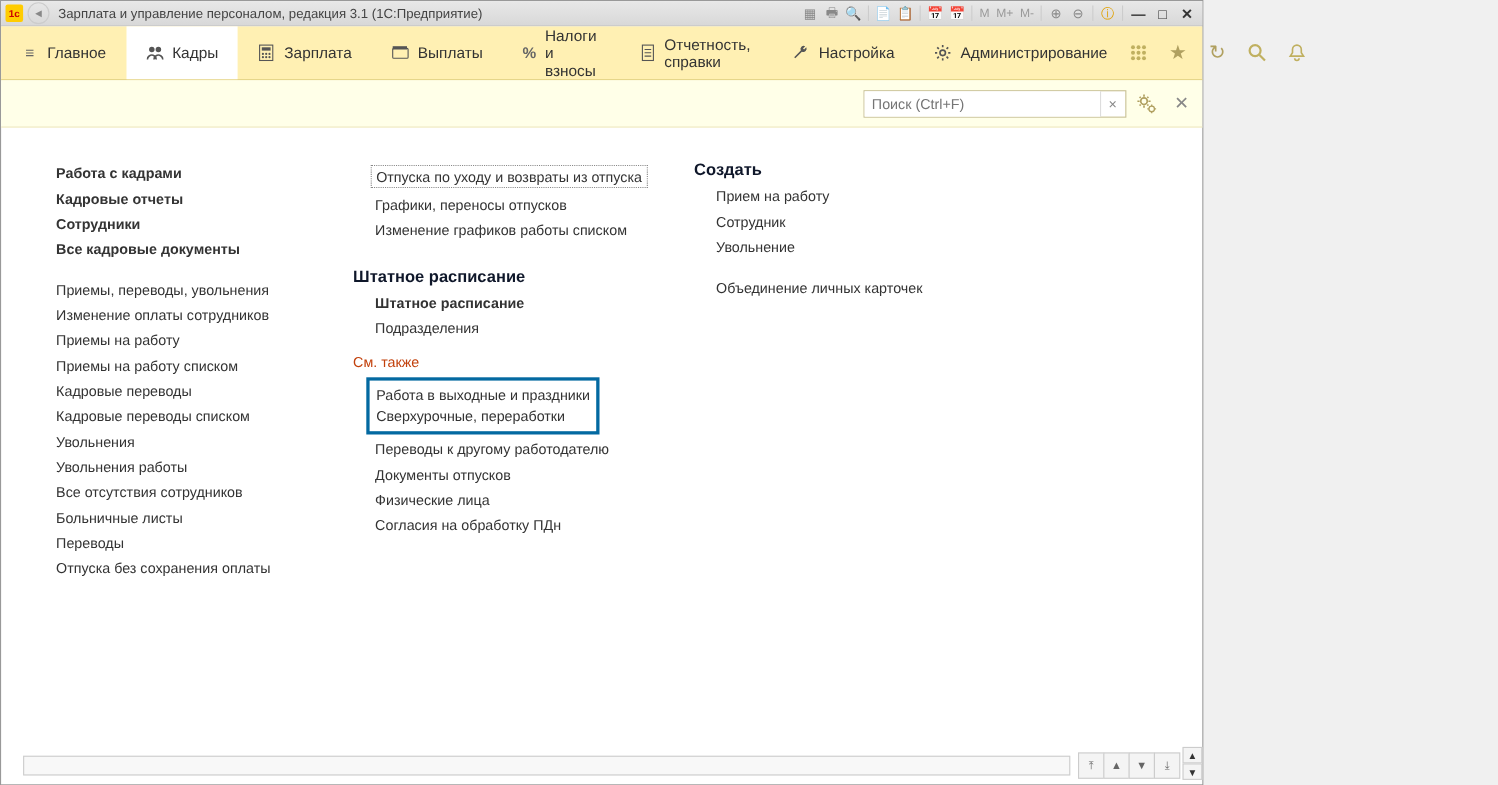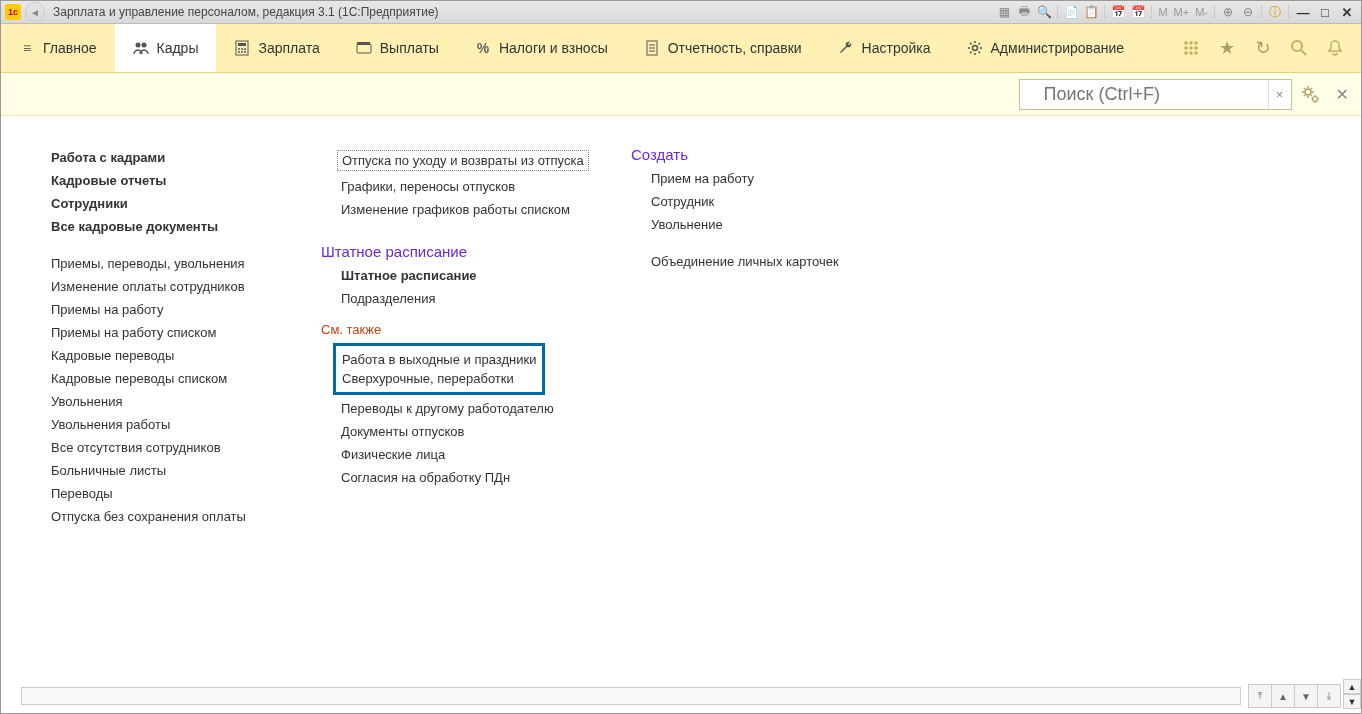--- a/index.html
+++ b/index.html
@@ -1,43 +1,43 @@
 <!DOCTYPE html>
 <html><head>
 <meta charset="utf-8">
 <style>
 html,body{margin:0;padding:0;font-family:Arial,sans-serif;font-size:13px;color:#333;background:#f0f0f0;}
-.window{width:1362px;height:714px;background:#fff;position:relative;border:1px solid #999;box-sizing:border-box;}
+.window{width:1094px;height:714px;background:#fff;position:relative;border:1px solid #999;box-sizing:border-box;}
 .titlebar{height:22px;background:linear-gradient(#e8e8e8,#d8d8d8);display:flex;align-items:center;padding:0 4px;border-bottom:1px solid #bbb;}
 .titlebar .logo{width:16px;height:16px;background:#ffcc00;border-radius:2px;display:flex;align-items:center;justify-content:center;font-size:9px;font-weight:bold;color:#c00;margin-right:4px;}
 .titlebar .back{width:18px;height:18px;border:1px solid #ccc;border-radius:50%;display:flex;align-items:center;justify-content:center;margin-right:8px;color:#888;font-size:10px;}
 .titlebar .title{font-size:12px;color:#444;flex:1;}
 .titlebar .tb-icons{display:flex;gap:2px;align-items:center;}
 .titlebar .tb-icon{width:18px;height:18px;display:flex;align-items:center;justify-content:center;color:#888;font-size:12px;}
 .titlebar .tb-sep{width:1px;height:14px;background:#ccc;margin:0 2px;}
 .titlebar .mtext{font-size:11px;color:#999;padding:0 2px;}
 .titlebar .win-btn{width:20px;height:16px;display:flex;align-items:center;justify-content:center;color:#333;font-size:13px;font-weight:bold;}
 .menubar{height:48px;background:#fff0b3;display:flex;align-items:stretch;border-bottom:1px solid #e0d080;}
 .menu-item{display:flex;align-items:center;padding:0 18px;gap:8px;color:#333;font-size:14px;cursor:pointer;}
 .menu-item.active{background:#fff;}
 .menu-icon{width:16px;height:16px;display:flex;align-items:center;justify-content:center;color:#666;}
 .menubar .spacer{flex:1;}
 .menubar .right-icons{display:flex;align-items:center;gap:16px;padding-right:16px;}
 .menubar .right-icon{width:20px;height:20px;color:#b0a060;display:flex;align-items:center;justify-content:center;font-size:18px;}
 .subbar{height:42px;background:#ffffe8;display:flex;align-items:center;justify-content:flex-end;padding:0 12px;gap:8px;border-bottom:1px solid #eee8c0;}
 .search-wrap{display:flex;border:1px solid #c8c090;background:#fff;}
-.search-input{border:none;outline:none;padding:4px 24px;width:200px;font-size:18px;}
+.search-input{border:none;outline:none;padding:4px 7px;width:200px;font-size:13px;}
 .search-clear{width:22px;display:flex;align-items:center;justify-content:center;color:#888;border-left:1px solid #ddd;cursor:pointer;}
 .gear-icon{color:#b0a060;font-size:18px;cursor:pointer;}
 .close-panel{color:#888;font-size:16px;cursor:pointer;margin-left:8px;}
 .content{display:flex;padding:30px 10px 10px 50px;gap:40px;height:560px;overflow:auto;box-sizing:border-box;}
 .col{display:flex;flex-direction:column;min-width:230px;}
 .link{color:#333;padding:4px 0;cursor:pointer;font-size:13px;}
 .link.bold{font-weight:bold;}
-.section-head{color:#6d28d9;font-size:15px;margin:8px 0 4px 0;font-weight:normal;}
+.section-head{color:#0f172a;font-size:15px;margin:8px 0 4px 0;font-weight:bold;}
 .sub-head{color:#c2410c;font-size:13px;margin:12px 0 4px -20px;}
 .indented{padding-left:20px;}
 .selected{border:1px dotted #888;padding:2px 4px;margin-left:-4px;display:inline-block;}
 .highlight-box{border:3px solid #0369a1;padding:4px 6px;margin:2px 0 2px -8px;display:inline-block;}
 .bottom-scroll{position:absolute;bottom:4px;left:20px;right:20px;height:26px;display:flex;align-items:center;}
 .scroll-track{flex:1;height:16px;border:1px solid #ccc;background:#f8f8f8;}
 .scroll-btns{display:flex;margin-left:8px;}
 .scroll-btn{width:22px;height:22px;border:1px solid #ccc;background:#f4f4f4;display:flex;align-items:center;justify-content:center;font-size:10px;color:#666;margin-left:-1px;}
 .vscroll{position:absolute;right:2px;bottom:4px;width:16px;height:30px;display:flex;flex-direction:column;}
 .vscroll .sb{width:16px;height:14px;border:1px solid #ccc;background:#f4f4f4;display:flex;align-items:center;justify-content:center;font-size:9px;}

